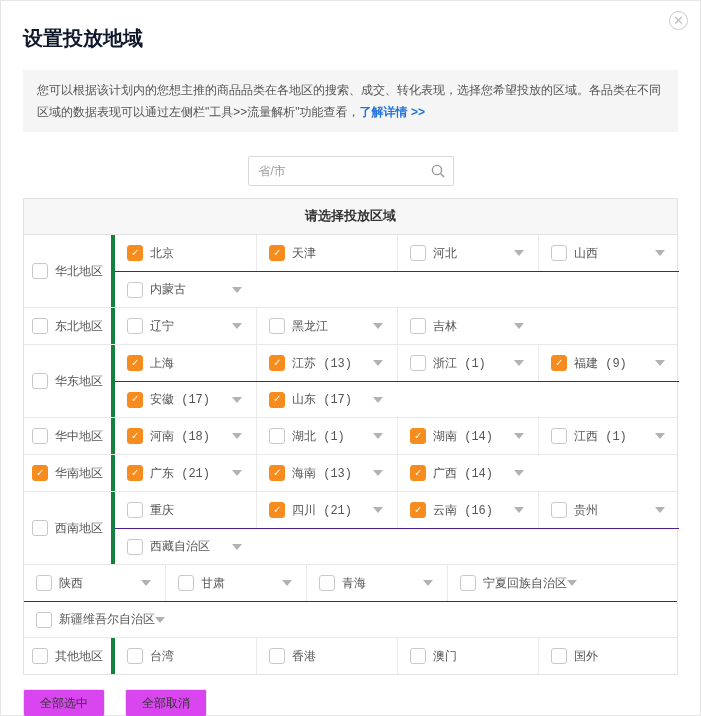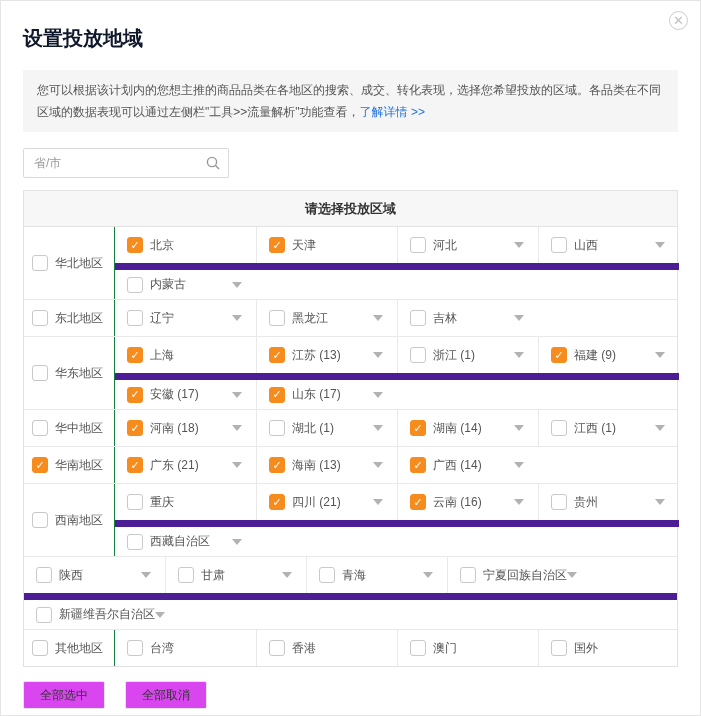--- a/index.html
+++ b/index.html
@@ -18,44 +18,44 @@
     position:absolute; top:10px; right:12px;
     width:19px; height:19px; border:1px solid #ccc; border-radius:50%;
     color:#c0c0c0; font-size:13px; line-height:17px; text-align:center;
     cursor:pointer; background:#fff;
   }
   .title { font-size:20px; font-weight:bold; color:#0f172a; padding-top:24px; }
   .notice {
     margin-top:18px; background:#f5f5f5; padding:9px 14px;
     font-size:12px; color:#555; line-height:22px;
   }
-  .notice a { color:var(--link-blue,#2273dc); text-decoration:none; font-weight:normal; }
-  .search-row { margin-top:16px; display:flex; justify-content:flex-start; }
+  .notice a { color:var(--link-blue,#2273dc); text-decoration:none; font-weight:bold; }
+  .search-row { margin-top:24px; display:flex; justify-content:center; }
   .search-box { position:relative; width:206px; }
   .search-box input {
     width:206px; height:30px; border:1px solid #d9d9d9; border-radius:2px;
     padding:0 30px 0 10px; font-size:12px; color:#333; outline:none;
     font-family:inherit;
   }
   .search-box input::placeholder { color:#9b9b9b; }
   .search-icon { position:absolute; right:9px; top:8px; width:14px; height:14px; }
-  .geo-table { margin-top:12px; border:1px solid #e2e2e2; }
+  .geo-table { margin-top:12px; border:1px solid #e2e2e2;font-family:Liberation Mono, monospace; }
   .geo-header {
     height:36px; line-height:36px; text-align:center; background:#f7f7f7;
     font-size:13px; font-weight:bold; color:#333; border-bottom:1px solid #e2e2e2;
   }
   .geo-row { display:flex; border-bottom:1px solid #e9e9e9; }
   .geo-row:last-child { border-bottom:none; }
   .region-cell {
-    width:91px; flex:0 0 91px; border-right:1px solid #15803d;
+    width:91px; flex:0 0 91px; border-right:4px solid #15803d;
     display:flex; align-items:center; padding-left:8px;text-align:right;
   }
   .lines { flex:1; display:flex; flex-direction:column; }
   .line { display:flex; height:36px; align-items:stretch; }
-  .line + .line { border-top:7px solid #4c1d95; }
+  .line + .line { border-top:1px solid #4c1d95; }
   .cell {
     width:141px; flex:0 0 141px; display:flex; align-items:center;
     padding:0 14px 0 12px;
   }
   .cell + .cell { border-left:1px solid #e9e9e9; }
   .cell.filler { flex:1 1 auto; width:auto; border-left:none; padding:0; }
   .cb {
     width:16px; height:16px; flex:0 0 16px; border-radius:3px;
     border:1px solid #c9c9c9; background:#fff; cursor:pointer;
     display:flex; align-items:center; justify-content:center;

